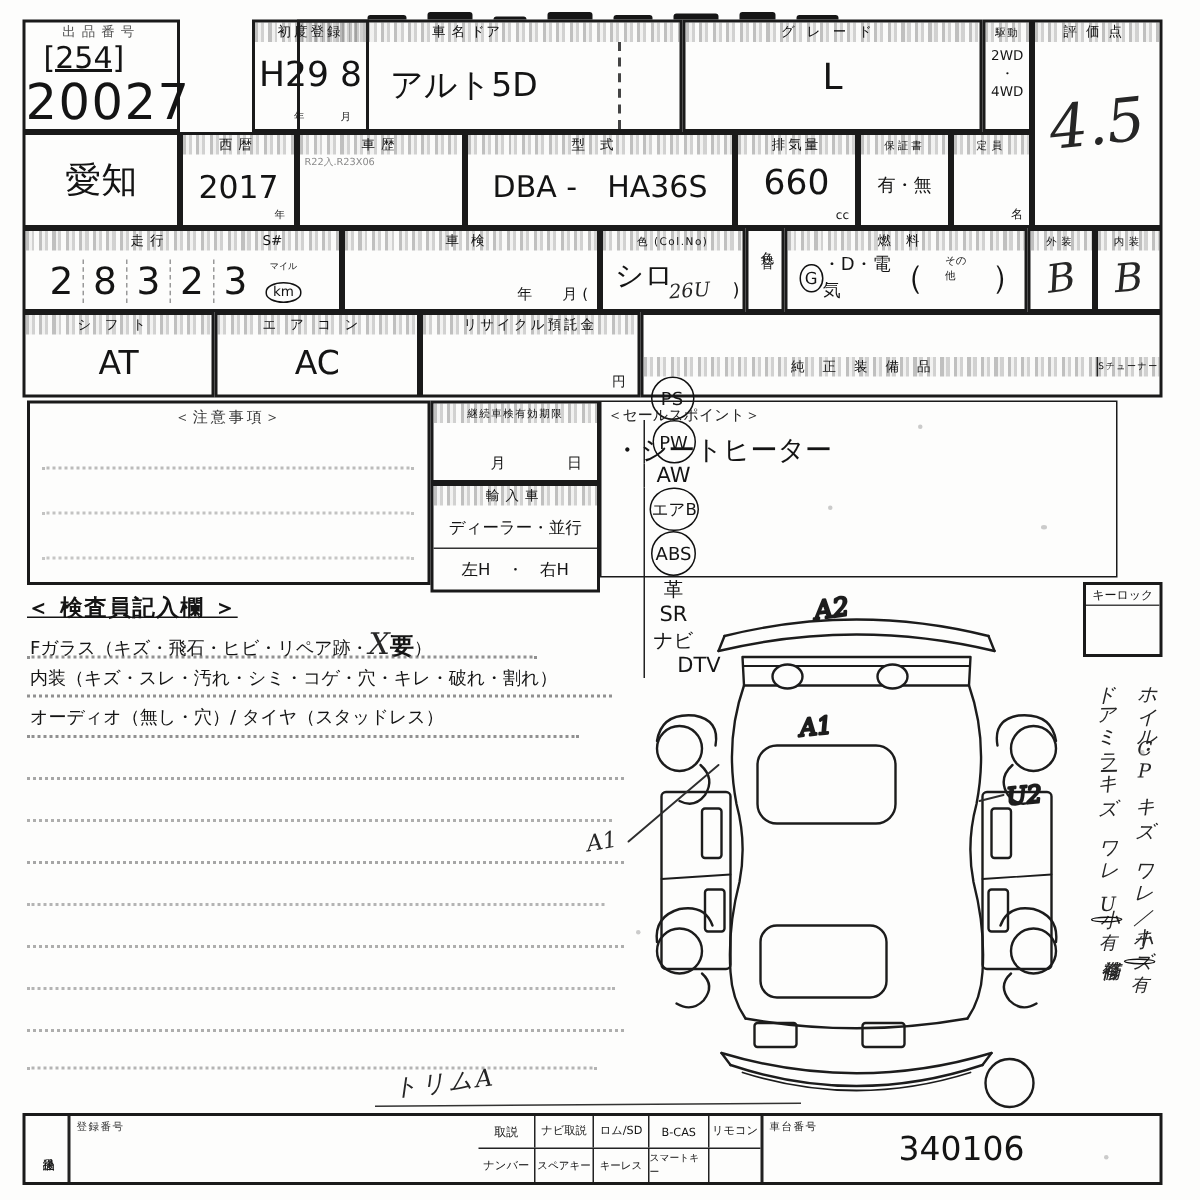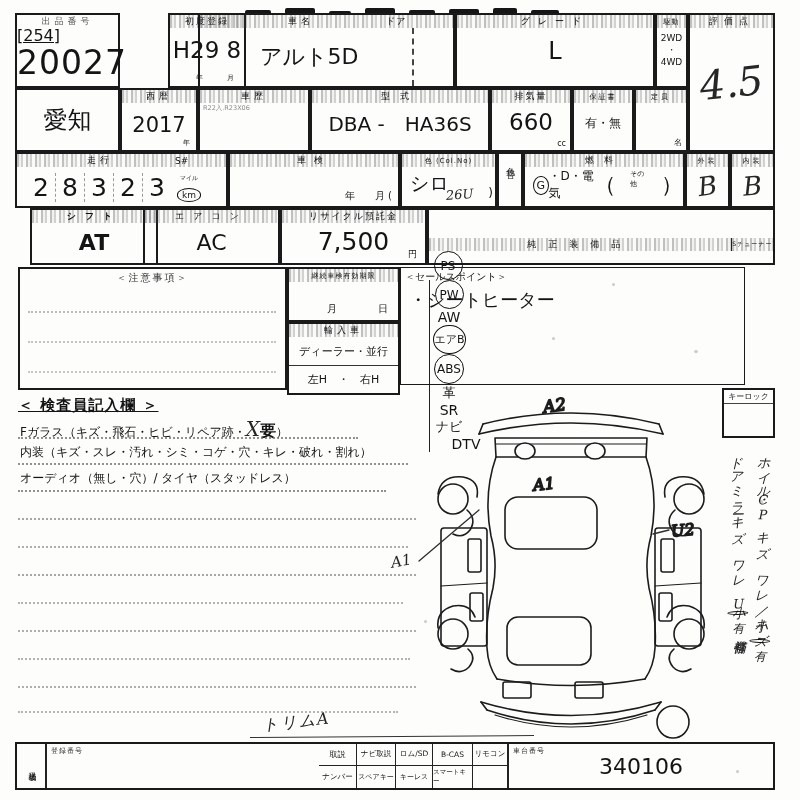--- a/index.html
+++ b/index.html
@@ -24,35 +24,35 @@
 <body>
 
 <div class="page">
 
   <div class="abs" style="left:238px;top:0;width:330px;height:13px;overflow:hidden;white-space:nowrap;">
     <span class="blob" style="width:26px;height:9px;"></span><span class="blob" style="width:30px;height:11px;"></span><span class="blob" style="width:22px;height:8px;"></span><span class="blob" style="width:30px;height:11px;"></span><span class="blob" style="width:26px;height:9px;"></span><span class="blob" style="width:30px;height:10px;"></span><span class="blob" style="width:24px;height:11px;"></span><span class="blob" style="width:28px;height:9px;"></span>
   </div>
 
   <div class="cell" style="left:15px;top:13px;width:105px;height:75px;">
     <div class="hdr" style="background-image:none;opacity:.75;">出品番号</div>
-    <div style="font-size:16px;padding-left:0;margin-top:-2px;text-decoration:underline;">[254]</div>
+    <div style="font-size:20px;padding-left:12px;margin-top:-2px;text-decoration:underline;">[254]</div>
     <div style="font-size:33px;font-weight:500;text-align:center;letter-spacing:1px;margin-top:-2px;">20027</div>
   </div>
 
   <div class="cell" style="left:120px;top:13px;width:78px;height:75px;margin-left:48px;">
     <div class="hdr" style="letter-spacing:2px;">初度登録</div>
     <div style="font-size:23px;text-align:center;margin-top:9px;">H29 8</div>
     <span class="abs" style="left:26px;bottom:3px;font-size:7px;">年</span>
     <span class="abs" style="right:10px;bottom:3px;font-size:7px;">月</span>
   </div>
 
   <div class="cell" style="left:198px;top:13px;width:257px;height:75px;">
     <div class="hdr" style="justify-content:flex-start;">
       <span style="margin-left:88px;">車名</span>
-      <span style="margin-left:72px;letter-spacing:1px;">ドア</span>
+      <span style="letter-spacing:1px;">ドア</span>
     </div>
     <div class="abs" style="left:212px;top:13px;height:58px;border-left:2px dashed #444;"></div>
     <div style="font-size:22px;margin:14px 0 0 60px;">アルト5D</div>
   </div>
 
   <div class="cell" style="left:455px;top:13px;width:200px;height:75px;">
     <div class="hdr" style="letter-spacing:8px;">グレード</div>
     <div class="val" style="font-size:24px;height:46px;">L</div>
   </div>
 
@@ -154,33 +154,32 @@
   <div class="cell" style="left:685px;top:152px;width:45px;height:56px;">
     <div class="hdr tiny" style="letter-spacing:3px;">外装</div>
     <div class="val hand" style="font-size:26px;height:38px;transform:rotate(-8deg);">B</div>
   </div>
 
   <div class="cell" style="left:730px;top:152px;width:45px;height:56px;">
     <div class="hdr tiny" style="letter-spacing:3px;">内装</div>
     <div class="val hand" style="font-size:26px;height:38px;transform:rotate(-5deg);">B</div>
   </div>
 
-  <div class="cell" style="left:30px;top:208px;width:128px;height:57px;font-weight:bold;">
+  <div class="cell" style="left:15px;top:208px;width:128px;height:57px;">
     <div class="hdr" style="letter-spacing:9px;">シフト</div>
     <div class="val" style="font-size:22px;height:38px;">AT</div>
   </div>
 
   <div class="cell" style="left:143px;top:208px;width:137px;height:57px;">
     <div class="hdr" style="letter-spacing:9px;">エアコン</div>
     <div class="val" style="font-size:22px;height:38px;">AC</div>
   </div>
 
   <div class="cell" style="left:280px;top:208px;width:147px;height:57px;">
     <div class="hdr" style="letter-spacing:2px;">リサイクル預託金</div>
-    <div class="val" style="font-size:25px;height:36px;">7,500</div>
     <span class="abs" style="right:8px;bottom:2px;font-size:9px;">円</span>
   </div>
 
   <div class="cell" style="left:427px;top:208px;width:348px;height:57px;">
     <div style="display:flex;margin-top:28px;">
       <div class="hdr" style="width:306px;letter-spacing:12px;">純正装備品</div>
       <div class="hdr tiny" style="width:42px;border-left:1.5px solid #222;font-size:6px;">Sチューナー</div>
     </div>
     <div style="display:flex;height:40px;flex-direction:column;">
       <div class="val" style="width:38px;">

